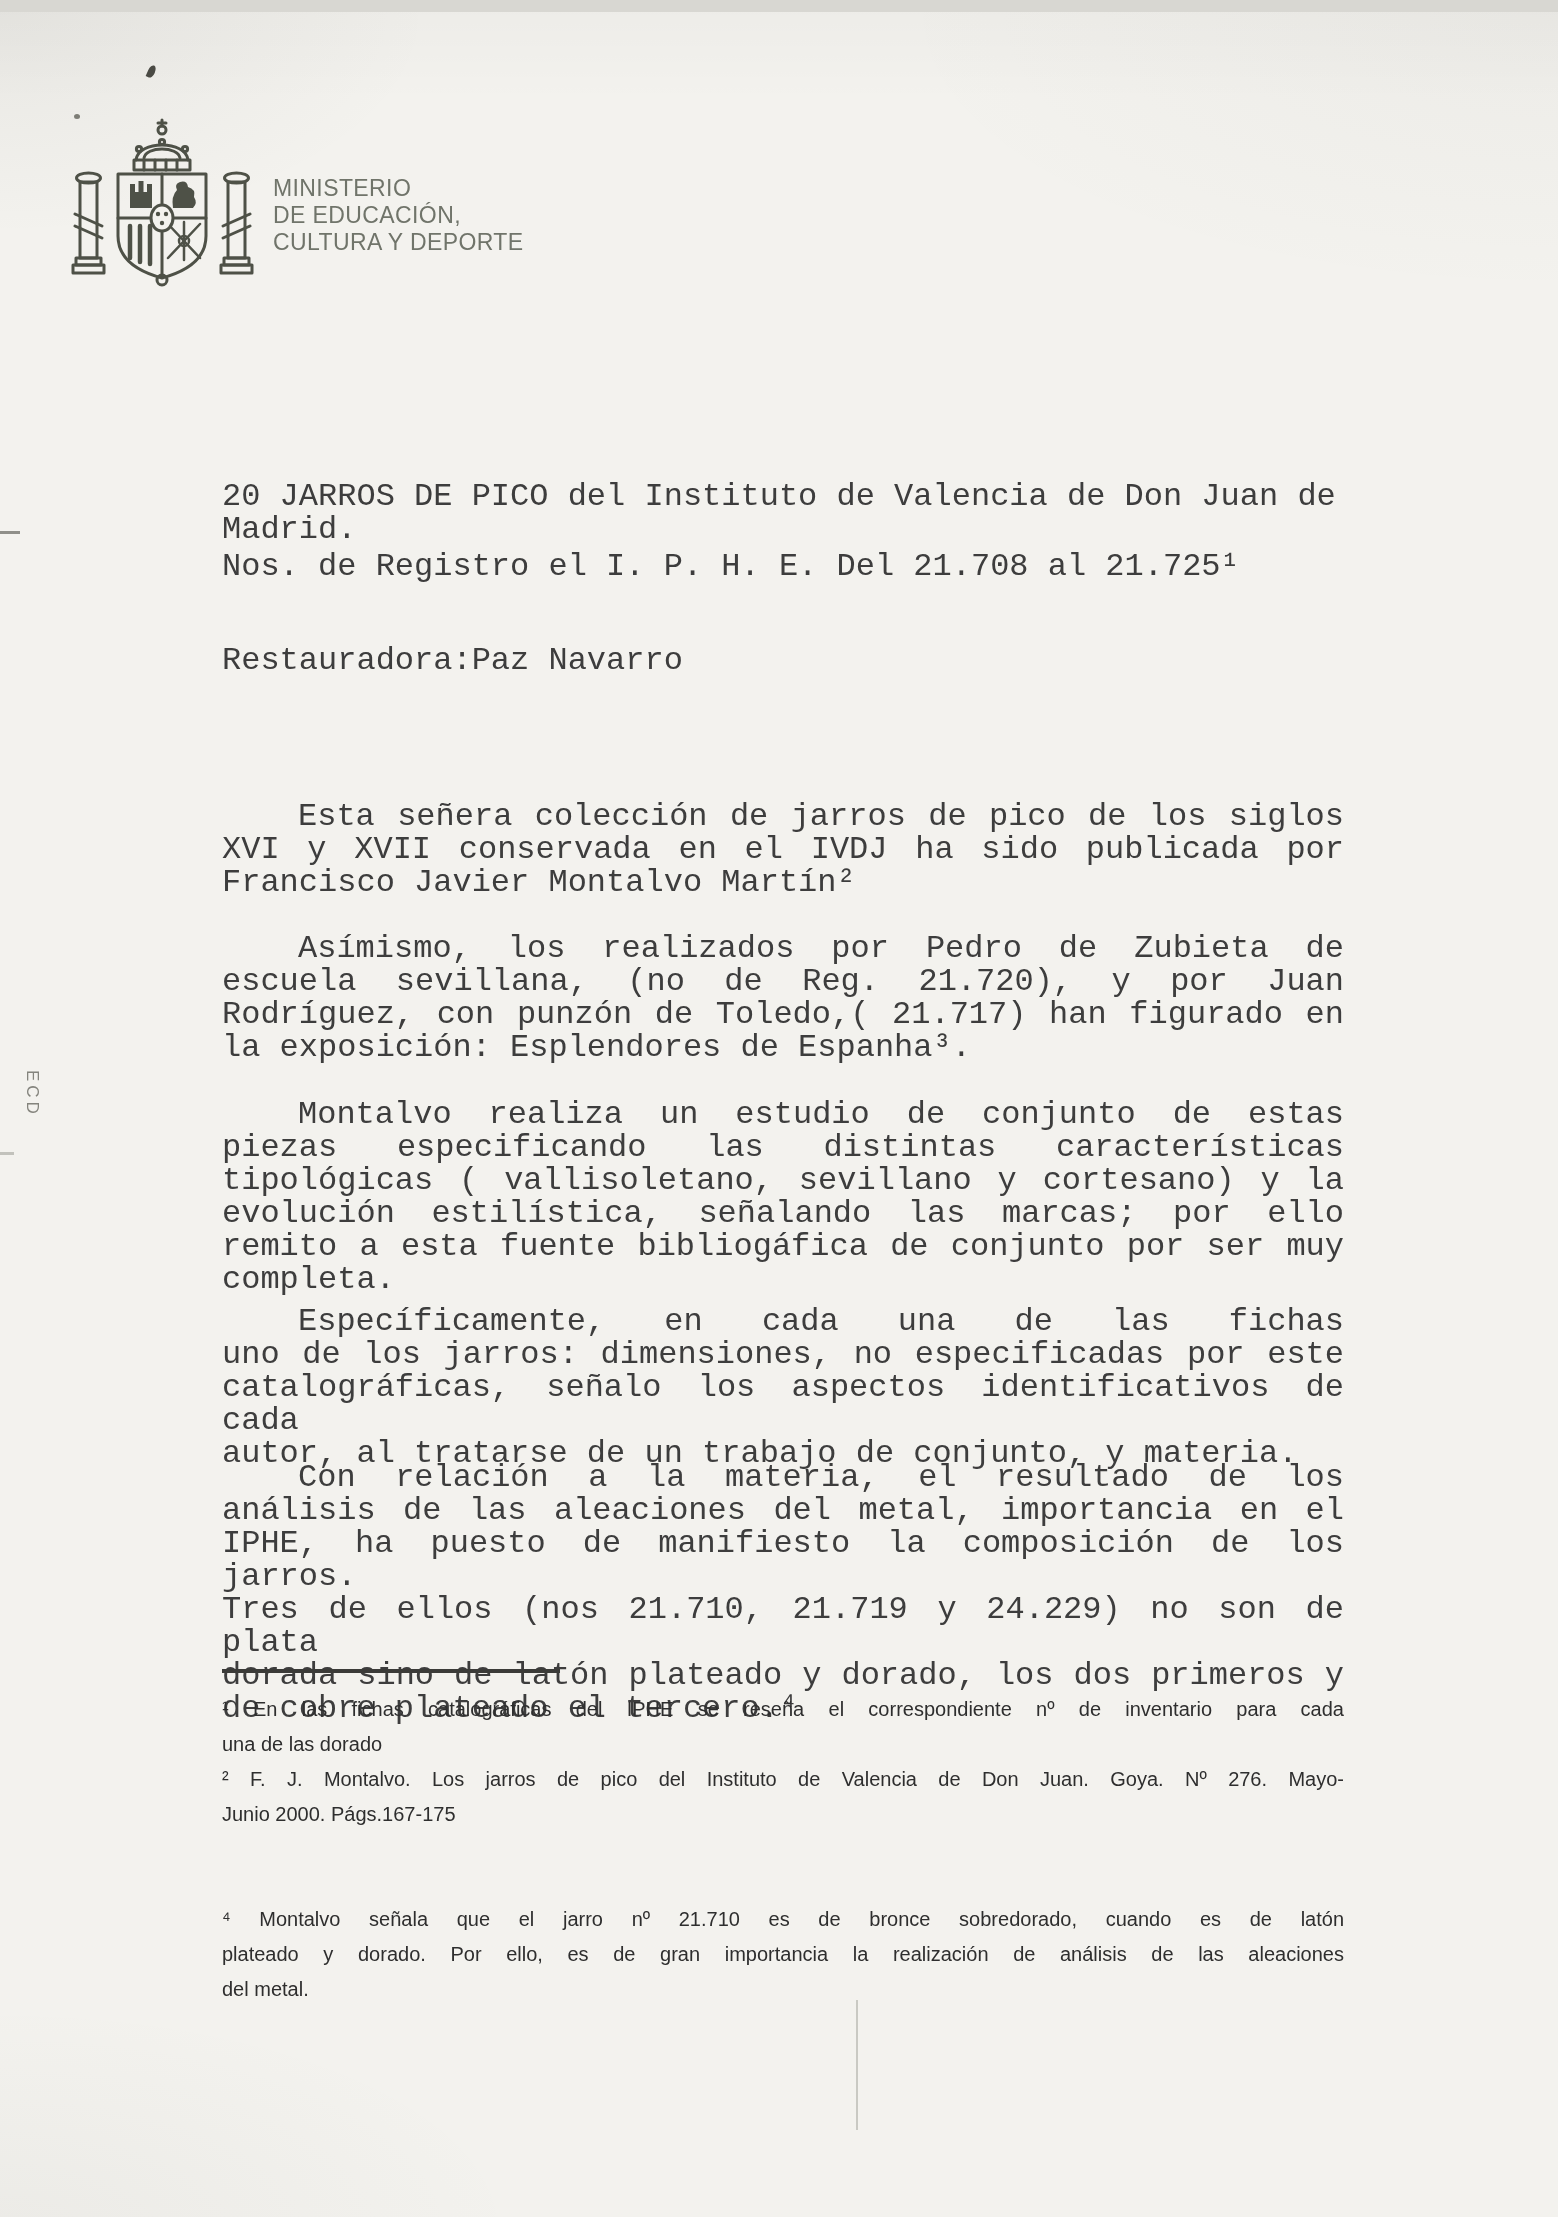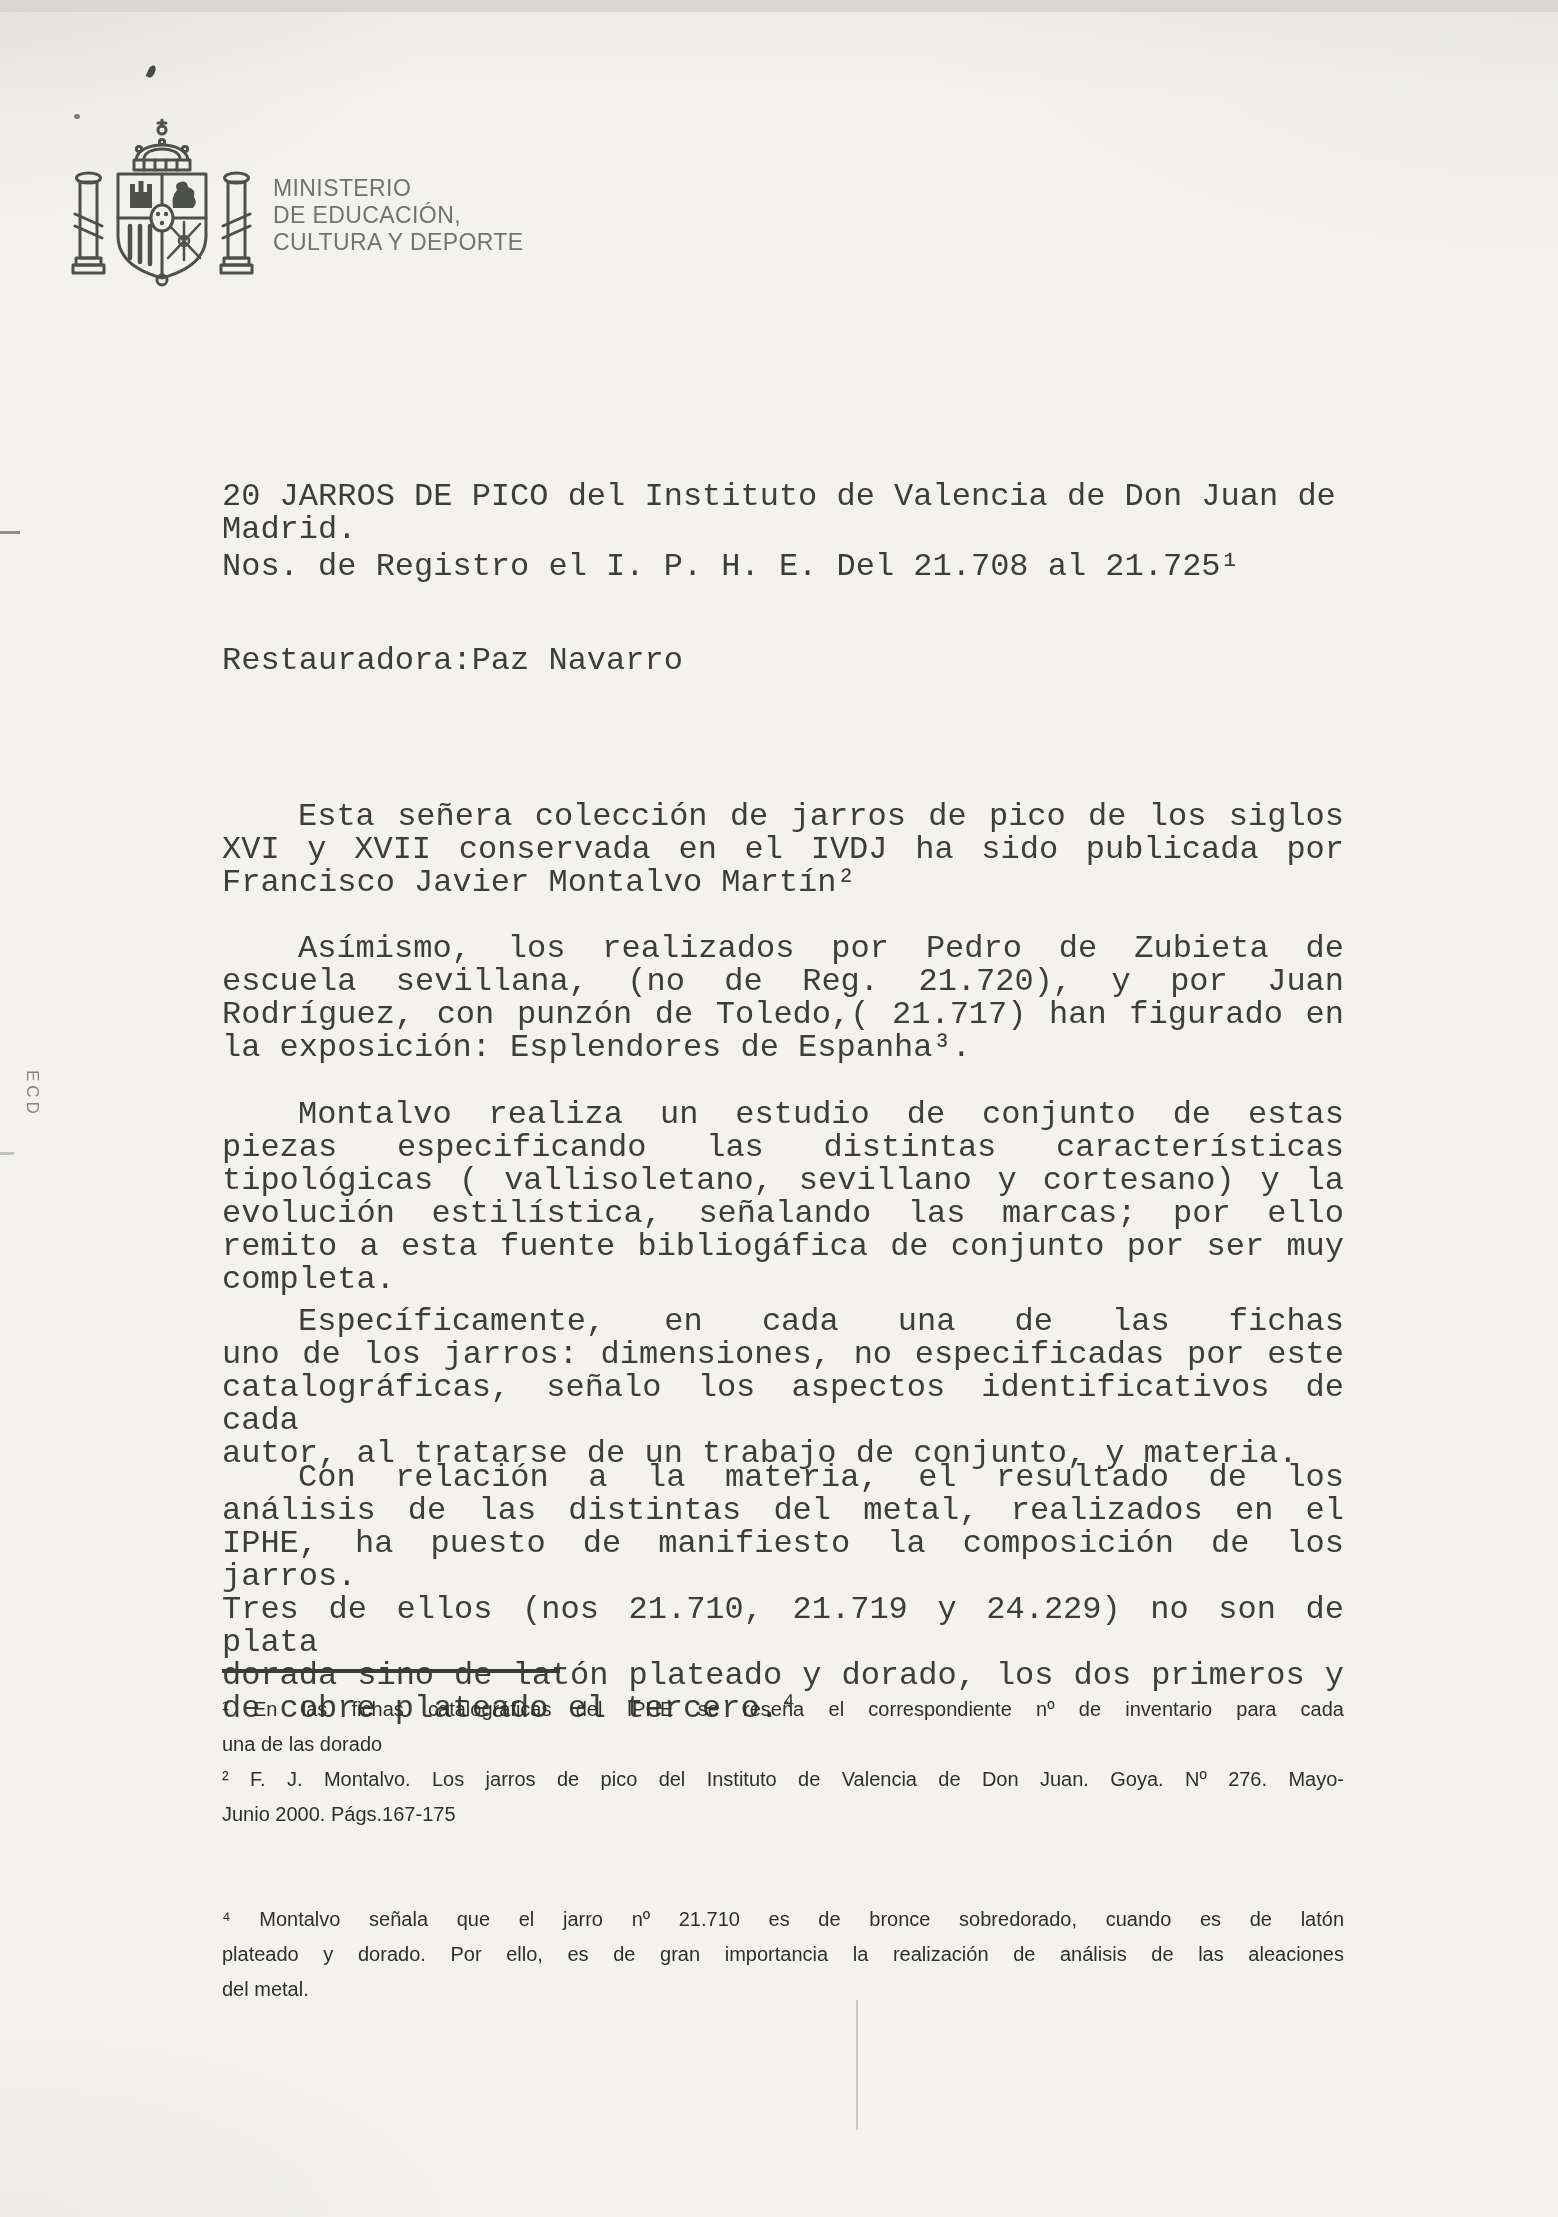--- a/index.html
+++ b/index.html
@@ -170,21 +170,21 @@
 
   <div class="block mono indent" style="top:1293px">
       <div class="jline">Específicamente, en cada una de las fichas</div>
       <div class="jline">uno de los jarros: dimensiones, no especificadas por este</div>
       <div class="jline">catalográficas, señalo los aspectos identificativos de cada</div>
       <div class="jline jlast">autor, al tratarse de un trabajo de conjunto, y materia.</div>
     </div>
 
   <div class="block mono indent" style="top:1449px">
       <div class="jline">Con relación a la materia, el resultado de los</div>
-      <div class="jline">análisis de las distintas del metal, realizados en el</div>
+      <div class="jline">análisis de las aleaciones del metal, importancia en el</div>
       <div class="jline">IPHE, ha puesto de manifiesto la composición de los jarros.</div>
       <div class="jline">Tres de ellos (nos 21.710, 21.719 y 24.229) no son de plata</div>
       <div class="jline">dorada sino de latón plateado y dorado, los dos primeros y</div>
       <div class="jline jlast">de cobre plateado el tercero.⁴</div>
     </div>
 
   <div class="fnsep"></div>
 
   <div class="block fn" style="top:1680px">
       <div class="jline">¹ En las fichas catalográficas del IPHE se reseña el correspondiente nº de inventario para cada</div>

